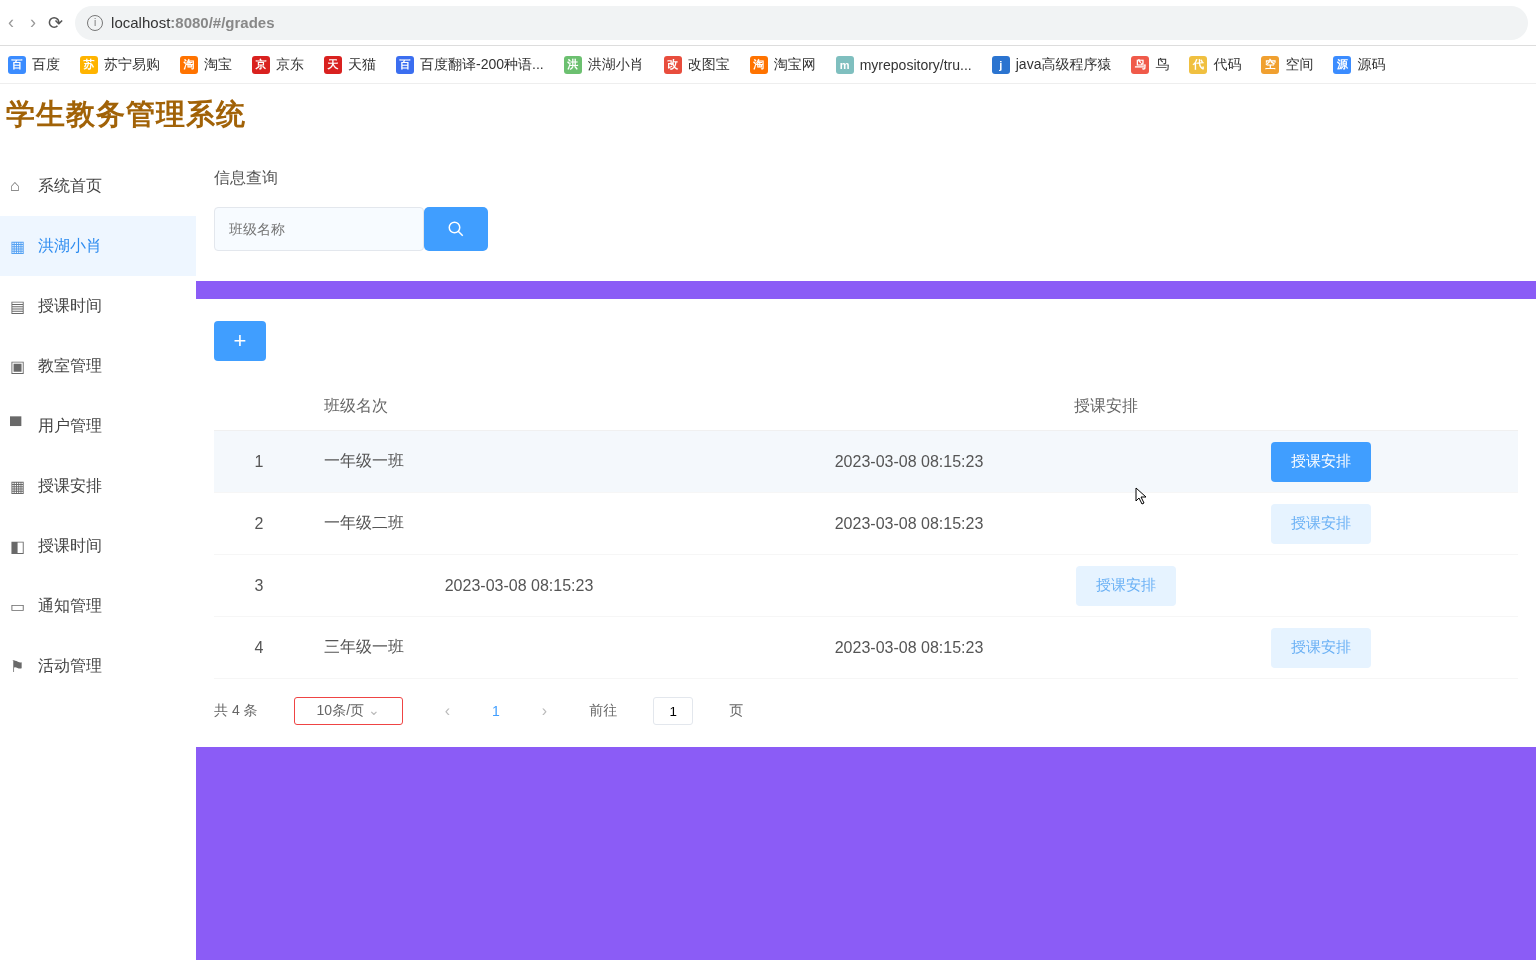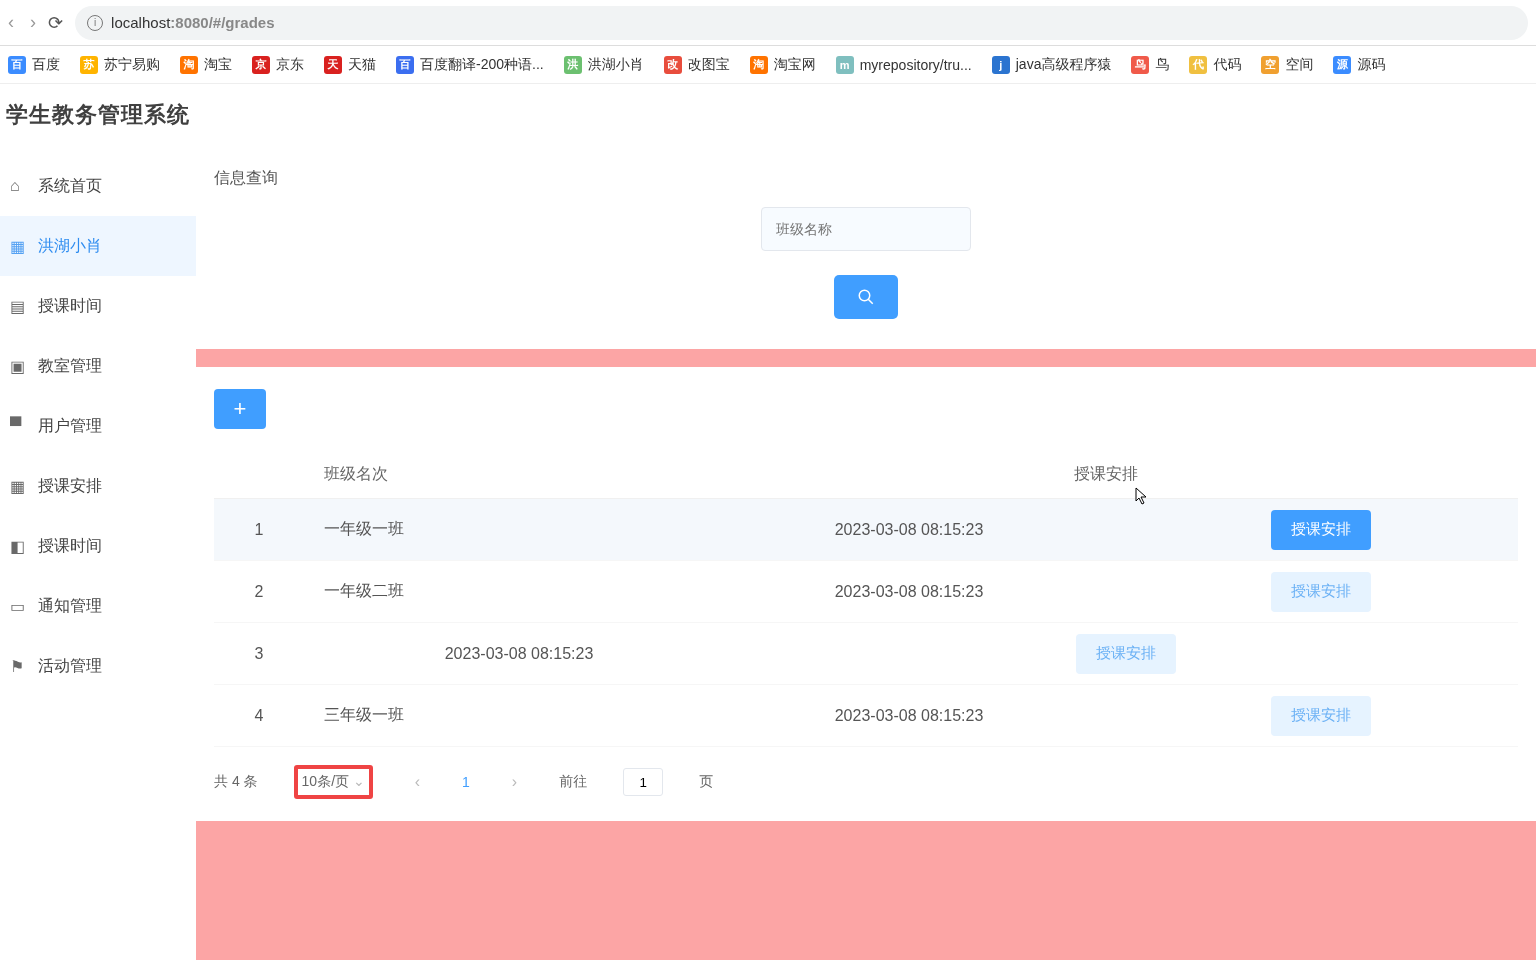--- a/index.html
+++ b/index.html
@@ -14,52 +14,52 @@
 .addr-host { color: #333; }
 .addr-path { color: #888; font-weight: bold; }
 
 
 .bookmark-bar { height: 38px; background: #fff; display: flex; align-items: center; padding: 0 8px; gap: 20px; font-size: 14px; color: #333; border-bottom: 1px solid #eee; }
 .bm { display: flex; align-items: center; gap: 6px; white-space: nowrap; }
 .bm-icon { width: 18px; height: 18px; border-radius: 3px; display: flex; align-items: center; justify-content: center; font-size: 11px; color: #fff; font-weight: bold; }
 
 
 .app-header { height: 62px; background: #fff; display: flex; align-items: center; padding: 0 6px; }
-.app-title { color: #404040; font-size: 22px; font-weight: 600; letter-spacing: 1px; }
+.app-title { color: #a16207; font-size: 29px; font-weight: 600; letter-spacing: 1px; }
 
 
 .layout { display: flex; height: calc(100% - 146px); }
 .sidebar { width: 196px; background: #fff; padding-top: 10px; }
 .side-item { height: 60px; display: flex; align-items: center; padding-left: 10px; gap: 10px; color: #444; font-size: 16px; cursor: pointer; }
 .side-item.active { color: #2e8cf0; background: #eef6ff; }
 .side-icon { width: 18px; height: 18px; display: inline-block; opacity: 0.8; }
 
-.content { flex: 1; background: #fca5a5; padding: 0; }
+.content { flex: 1; background: #8b5cf6; padding: 0; }
 .panel { background: #fff; margin: 0 0 18px 0; padding: 22px 18px; }
 .panel-title { font-size: 16px; color: #555; margin-bottom: 18px; }
-.search-row { display: flex; gap: 24px; align-items: center; margin-top: 6px; flex-direction: column; }
+.search-row { display: flex; align-items: center; margin-top: 6px; }
 .search-input { width: 210px; height: 44px; border: 1px solid #e3e7ed; border-radius: 4px; background: #f7fbff; padding: 0 14px; font-size: 14px; color: #b7c0cc; }
 .search-btn { width: 64px; height: 44px; background: #409eff; border-radius: 5px; display: flex; align-items: center; justify-content: center; color: #fff; cursor: pointer; }
 .search-btn svg { width: 18px; height: 18px; }
 
 .add-btn { width: 52px; height: 40px; background: #409eff; border-radius: 4px; display: flex; align-items: center; justify-content: center; color: #fff; font-size: 22px; cursor: pointer; margin-bottom: 22px; }
 
 .table { width: 100%; }
 .thead { display: flex; color: #666; font-size: 16px; height: 48px; align-items: center; border-bottom: 1px solid #f0f0f0; }
 .col-idx { width: 90px; text-align: center; }
 .col-name { width: 390px; padding-left: 20px; }
 .col-time { width: 430px; text-align: center; }
 .col-act { flex: 1; text-align: center; }
 .trow { display: flex; height: 62px; align-items: center; font-size: 16px; color: #555; border-bottom: 1px solid #f6f6f6; }
 .trow.hover { background: #f4f8fc; }
 .act-btn { display: inline-flex; align-items: center; justify-content: center; min-width: 100px; height: 40px; background: #e6f3ff; color: #6bb1f5; border-radius: 4px; cursor: pointer; font-size: 15px; }
 .act-btn.primary { background: #409eff; color: #fff; }
 
 .pager { display: flex; align-items: center; gap: 36px; margin-top: 18px; font-size: 14px; color: #666; }
-.pager .sel { border: 4px solid #ef4444; border-radius: 3px; padding: 4px 4px; }
+.pager .sel { border: 1px solid #ef4444; border-radius: 3px; padding: 4px 22px; }
 .pager .num { color: #409eff; font-weight: 500; }
 .pager .pg-input { width: 40px; height: 28px; border: 1px solid #e3e7ed; border-radius: 3px; text-align: center; }
 .arrow { color: #bbb; font-size: 16px; padding: 0 6px; }
 
 .cursor-ptr { position: absolute; left: 1134px; top: 486px; width: 16px; height: 20px; pointer-events: none; }
 </style>
 </head>
 <body>
 
 <div class="browser-bar">

